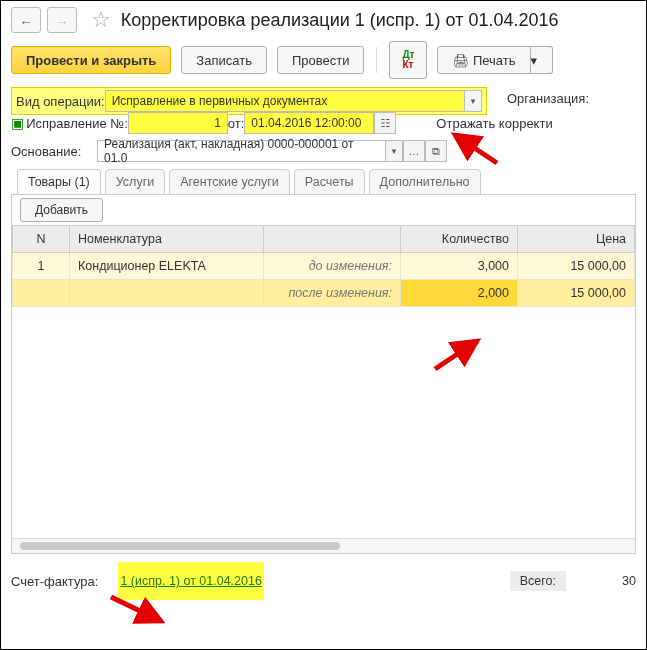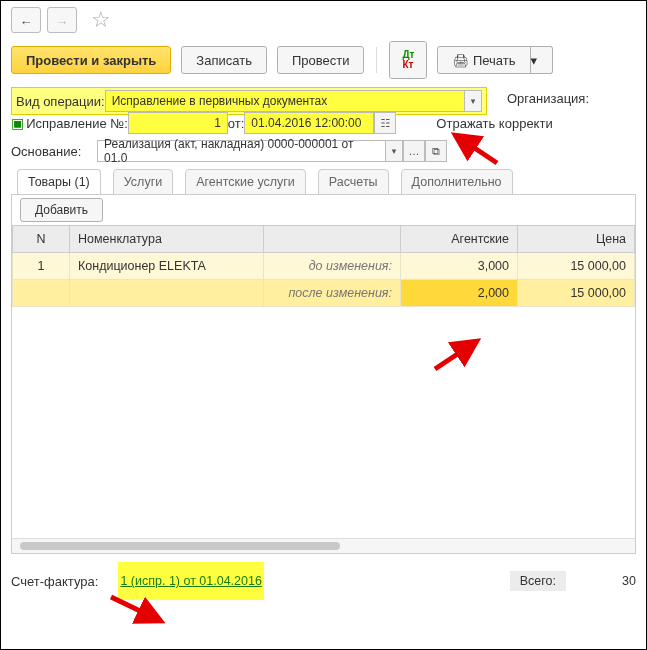--- a/index.html
+++ b/index.html
@@ -99,21 +99,21 @@
     background: #f4f4f4; font-size: 11px; color: #555;
   }
   .status-icon { font-size: 14px; color: #0a8a00; margin-right: 2px; }
   
   .arrow {
     position: absolute;
     z-index: 5;
     pointer-events: none;
   }
   
-  .tabs-row { display: flex; gap: 12px; margin-top: 4px; margin-left: 6px; }
+  .tabs-row { display: flex; gap: 4px; margin-top: 4px; margin-left: 6px; }
   .tab {
     border: 1px solid #ccc;
     border-bottom: 1px solid #fff;
     padding: 5px 10px;
     font-size: 12.5px;
     background: #fff;
     color: #333;
     border-radius: 4px 4px 0 0;
     position: relative;
     top: 1px;
@@ -194,20 +194,21 @@
 </style>
 </head>
 <body>
 
 <div class="window">
 
   <div class="header">
     <span class="nav-btn">←</span>
     <span class="nav-btn disabled">→</span>
     <span class="star-icon">☆</span>
+    <span class="title">Корректировка реализации 1 (испр. 1) от 01.04.2016</span>
   </div>
 
   <div class="toolbar">
     <span class="btn primary">Провести и закрыть</span>
     <span class="btn">Записать</span>
     <span class="btn">Провести</span>
     <span class="divider"></span>
     <span class="btn iconbtn">
       <span class="dtKt"><span class="d">Дт</span><br><span class="k">Кт</span></span>
     </span>
@@ -269,21 +270,21 @@
   <div class="panel">
     <div class="panel-toolbar">
       <span class="add-btn">Добавить</span>
     </div>
     <table class="grid">
       <thead>
         <tr>
           <th style="width:40px; text-align:center;">N</th>
           <th>Номенклатура</th>
           <th style="width:120px;"></th>
-          <th style="width:100px; text-align:right;">Агентские</th>
+          <th style="width:100px; text-align:right;">Количество</th>
           <th style="width:100px; text-align:right;">Цена</th>
         </tr>
       </thead>
       <tbody>
         <tr class="before">
           <td style="text-align:center;">1</td>
           <td>Кондиционер ELEKTA</td>
           <td class="ital">до изменения:</td>
           <td class="num">3,000</td>
           <td class="num">15 000,00</td>

